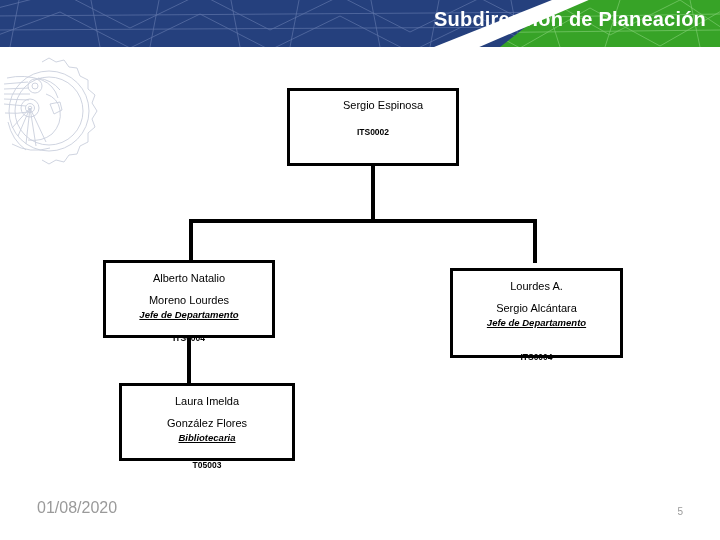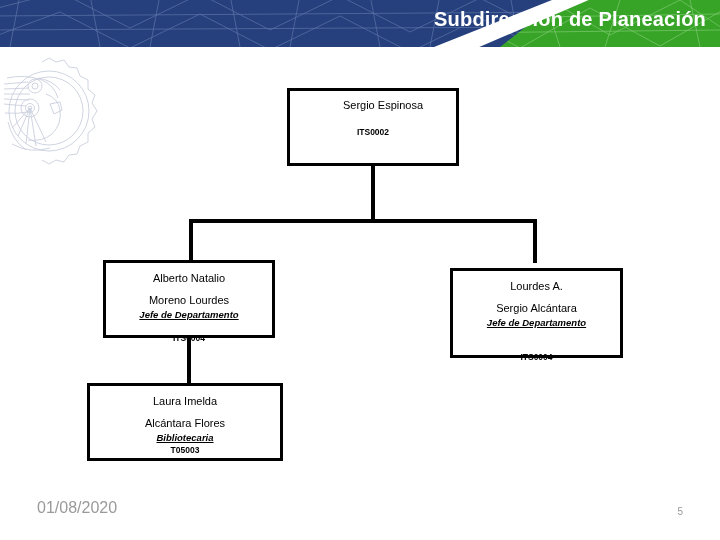--- a/index.html
+++ b/index.html
@@ -87,23 +87,23 @@
   #node-root .code { margin-top: 15px; }
 
   #node-left      { left: 103px; top: 260px; width: 172px; height: 78px; }
   #node-left .name { margin-top: 9px; }
   #node-left .code { margin-top: 12px; }
 
   #node-right     { left: 450px; top: 260px; width: 173px; height: 90px; margin-top: 8px; }
   #node-right .name { margin-top: 9px; }
   #node-right .code { margin-top: 23px; }
 
-  #node-lib       { left: 87px; top: 383px; width: 196px; height: 78px; }
+  #node-lib       { left: 119px; top: 383px; width: 176px; height: 78px; }
   #node-lib .name { margin-top: 9px; }
-  #node-lib .code { margin-top: 1px; }
+  #node-lib .code { margin-top: 16px; }
 
   
   .line {
     position: absolute;
     background: #000000;
   }
   #line-root-down  { left: 371px; top: 166px; width: 4px;  height: 56px; }
   #line-hbar       { left: 189px; top: 219px; width: 348px; height: 4px; }
   #line-left-down  { left: 189px; top: 219px; width: 4px;  height: 44px; }
   #line-right-down { left: 533px; top: 219px; width: 4px;  height: 44px; }
@@ -214,21 +214,21 @@
 
   <div class="node" id="node-right">
     <div class="name">Lourdes A.</div>
     <div class="name">Sergio Alcántara</div>
     <div class="role">Jefe de Departamento</div>
     <div class="code">ITS0004</div>
   </div>
 
   <div class="node" id="node-lib">
     <div class="name">Laura Imelda</div>
-    <div class="name">Alcántara Flores</div>
+    <div class="name">González Flores</div>
     <div class="role">Bibliotecaria</div>
     <div class="code">T05003</div>
   </div>
 
 </div>
 
 <div class="footer-date">01/08/2020</div>
 <div class="footer-page">5</div>
 
 </body></html>

